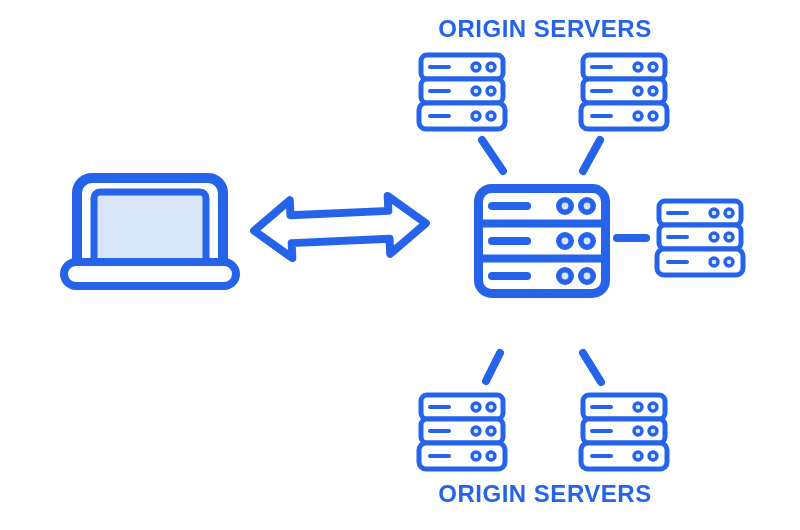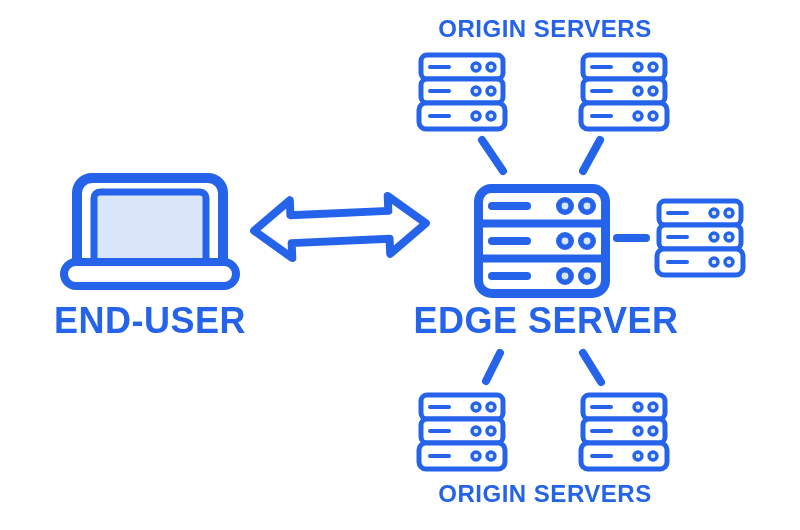--- a/index.html
+++ b/index.html
@@ -102,18 +102,16 @@
 
     <use href="#sym-server" x="416" y="52" width="92" height="80"></use>
     <use href="#sym-server" x="578" y="52" width="92" height="80"></use>
     <use href="#sym-server" x="654" y="198" width="92" height="80"></use>
     <use href="#sym-server" x="416" y="392" width="92" height="80"></use>
     <use href="#sym-server" x="578" y="392" width="92" height="80"></use>
   </svg>
 
   <div class="lbl lbl-small" id="lbl-origin-top">ORIGIN SERVERS</div>
 
-  <div class="lbl lbl-big" id="lbl-end-user">END-USER</div>
 
-  <div class="lbl lbl-big" id="lbl-edge-server">EDGE SERVER</div>
 
   <div class="lbl lbl-small" id="lbl-origin-bottom">ORIGIN SERVERS</div>
 </div>
 
 </body></html>

